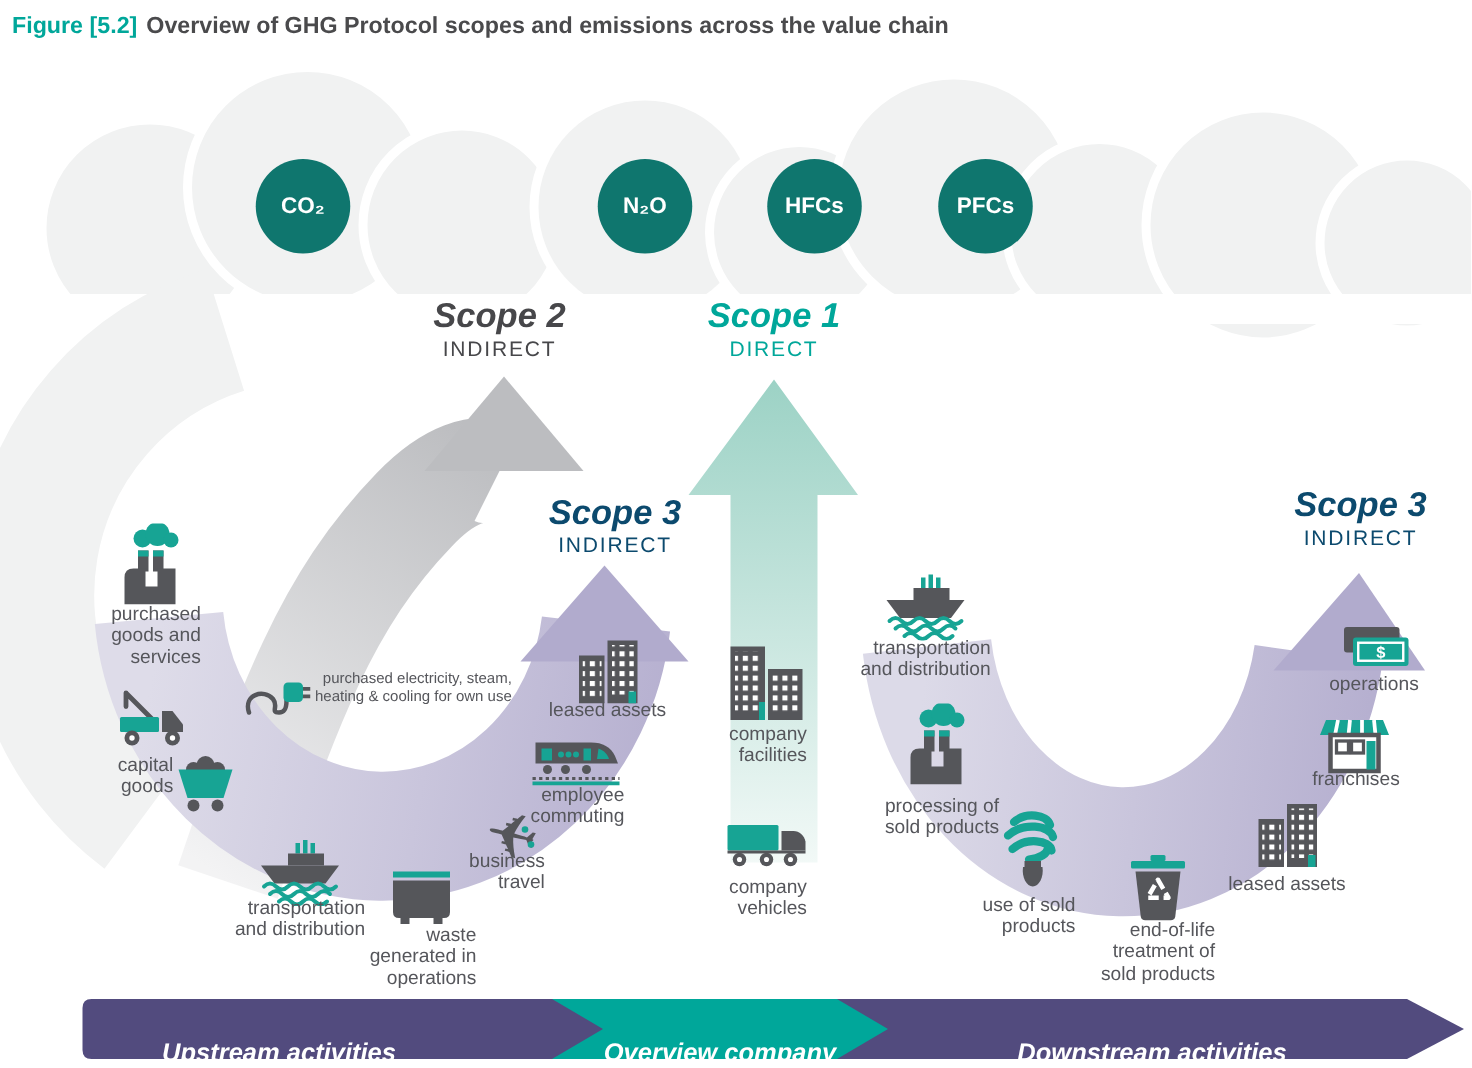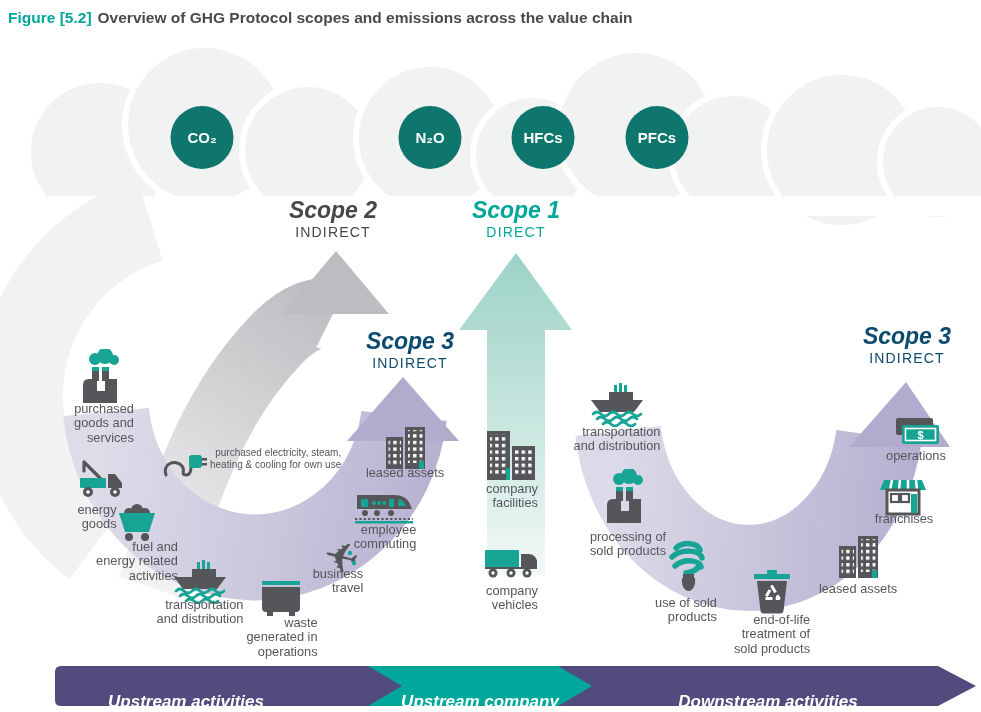--- a/index.html
+++ b/index.html
@@ -144,34 +144,31 @@
 
   <svg class="ico" style="left:102px;top:477px" width="56" height="46" viewBox="0 0 56 46">
     <path class="ds" stroke-width="3.2" d="M28,26 L10,8 M10,8 v9"></path>
     <rect class="tl" x="6" y="24" width="26" height="10" rx="1"></rect>
     <path class="dk" d="M34,34 V20 h7 l7,9 v5 z"></path>
     <circle class="dk" cx="14" cy="38" r="5"></circle>
       <circle class="wt" cx="14" cy="38" r="1.8"></circle>
     <circle class="dk" cx="41" cy="38" r="5"></circle>
       <circle class="wt" cx="41" cy="38" r="1.8"></circle>
   </svg>
-  <div class="lbl" style="left:97px;top:503px">energy
+  <div class="lbl" style="left:97px;top:503px">capital
 goods</div>
 
   <svg class="ico" style="left:137px;top:519px" width="50" height="46" viewBox="0 0 50 46">
     <circle class="dk" cx="17" cy="17" r="5"></circle>
       <circle class="dk" cx="25" cy="14" r="6"></circle>
       <circle class="dk" cx="33" cy="17" r="5"></circle>
     <path class="tl" d="M7,17 h36 l-6,19 h-24 z"></path>
     <circle class="dk" cx="17" cy="41" r="4"></circle>
       <circle class="dk" cx="33" cy="41" r="4"></circle>
   </svg>
-  <div class="lbl" style="left:137px;top:540px">fuel and
-energy related
-activities</div>
 
   <svg class="ico" style="left:200px;top:581px" width="60" height="46" viewBox="0 0 60 46">
     <rect class="tl" x="27" y="4" width="3" height="7"></rect>
       <rect class="tl" x="32" y="2" width="3" height="9"></rect>
       <rect class="tl" x="37" y="4" width="3" height="7"></rect>
     <rect class="dk" x="22" y="11" width="24" height="8"></rect>
     <path class="dk" d="M4,19 h52 l-9,12 h-34 z"></path>
     <path class="tw" d="M6,33 q4,-4 8,0 t8,0 t8,0 t8,0 t8,0 t8,0"></path>
     <path class="tw" d="M10,38 q4,-4 8,0 t8,0 t8,0 t8,0 t8,0"></path>
     <path class="tw" d="M16,43 q4,-4 8,0 t8,0 t8,0 t8,0"></path>
@@ -333,16 +330,16 @@
 
   <svg class="ico" style="left:916px;top:434px" width="54" height="38" viewBox="0 0 54 38">
     <rect class="dk" x="7" y="3" width="37" height="17" rx="2"></rect>
     <rect class="tl" x="13" y="10" width="37" height="19" rx="2"></rect>
     <rect x="16.5" y="13.5" width="30" height="12" fill="none" stroke="#fff" stroke-width="1.6"></rect>
     <text x="31.5" y="23.5" fill="#fff" font-size="11" font-weight="bold" text-anchor="middle">$</text>
   </svg>
   <div class="lbl" style="left:916px;top:449px">operations</div>
 
   <div class="bar-label" style="left:186px">Upstream activities</div>
-  <div class="bar-label" style="left:480px">Upstream company</div>
+  <div class="bar-label" style="left:480px">Overview company</div>
   <div class="bar-label" style="left:768px">Downstream activities</div>
 
 </div>
 
 </body></html>

